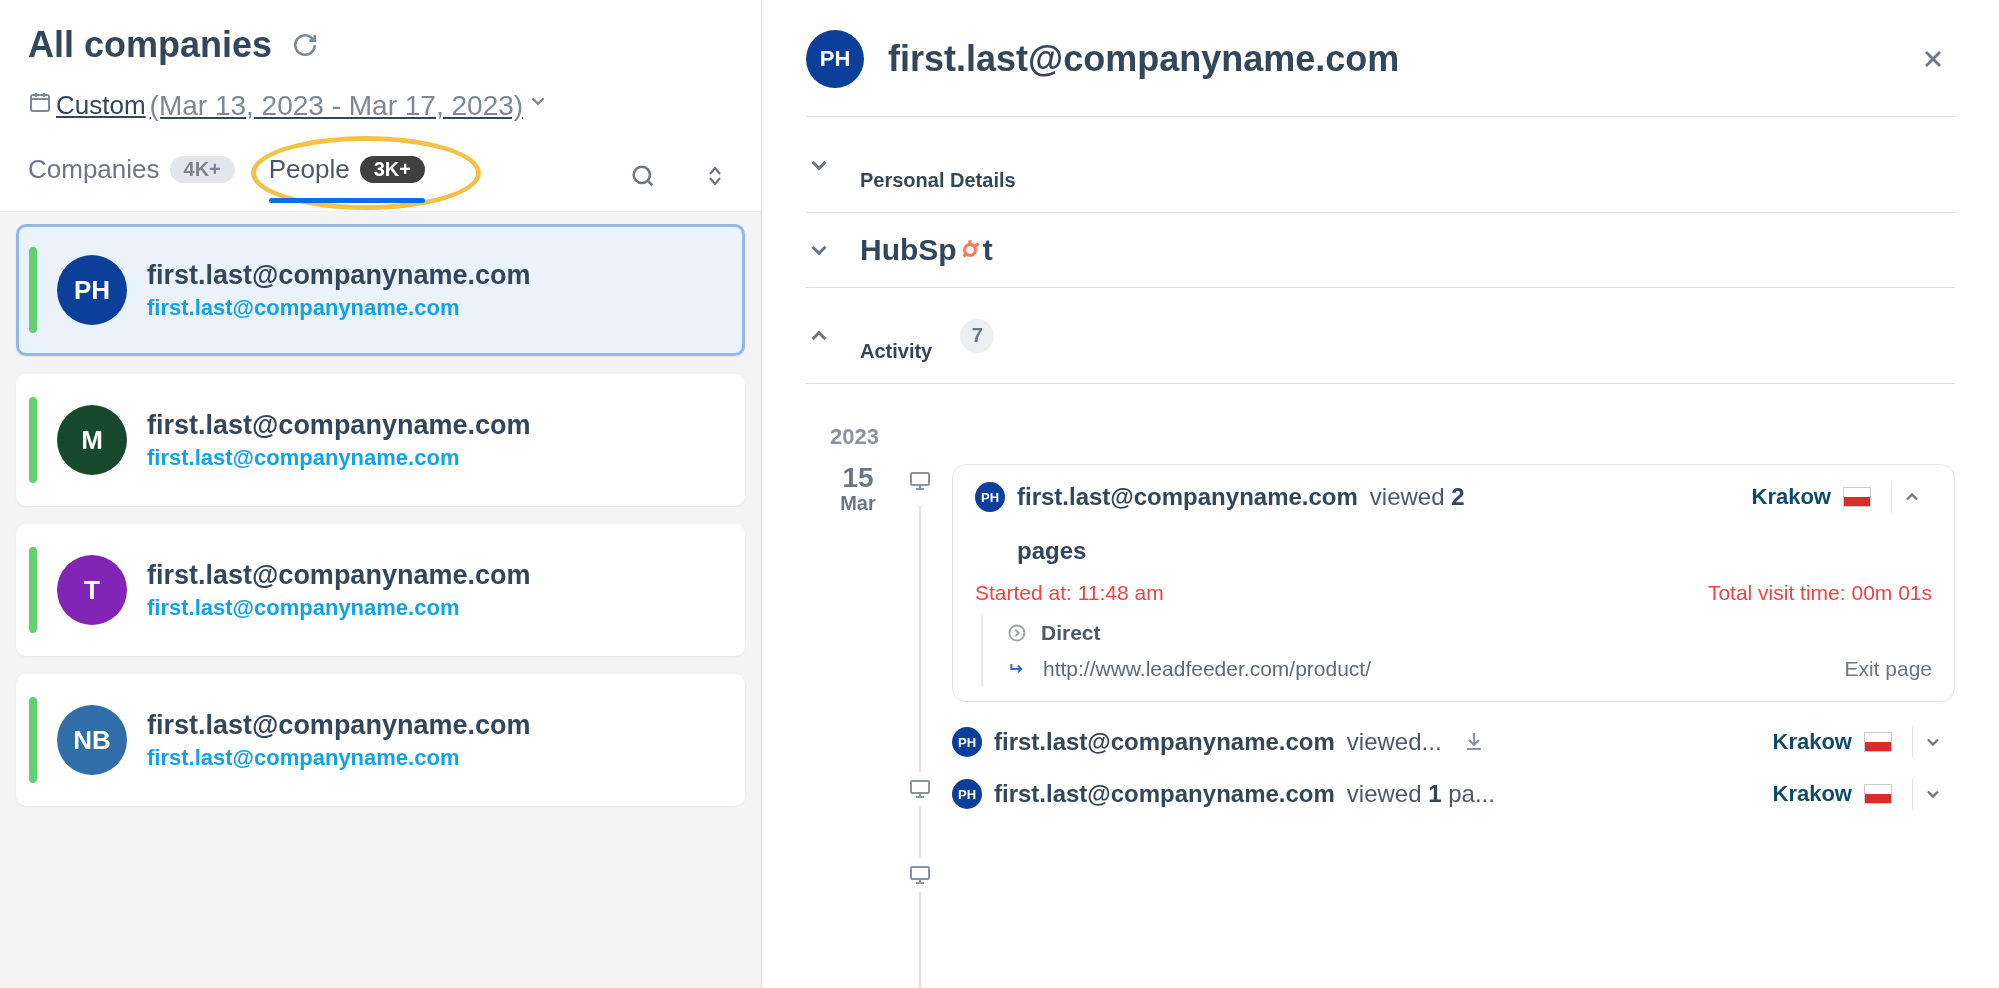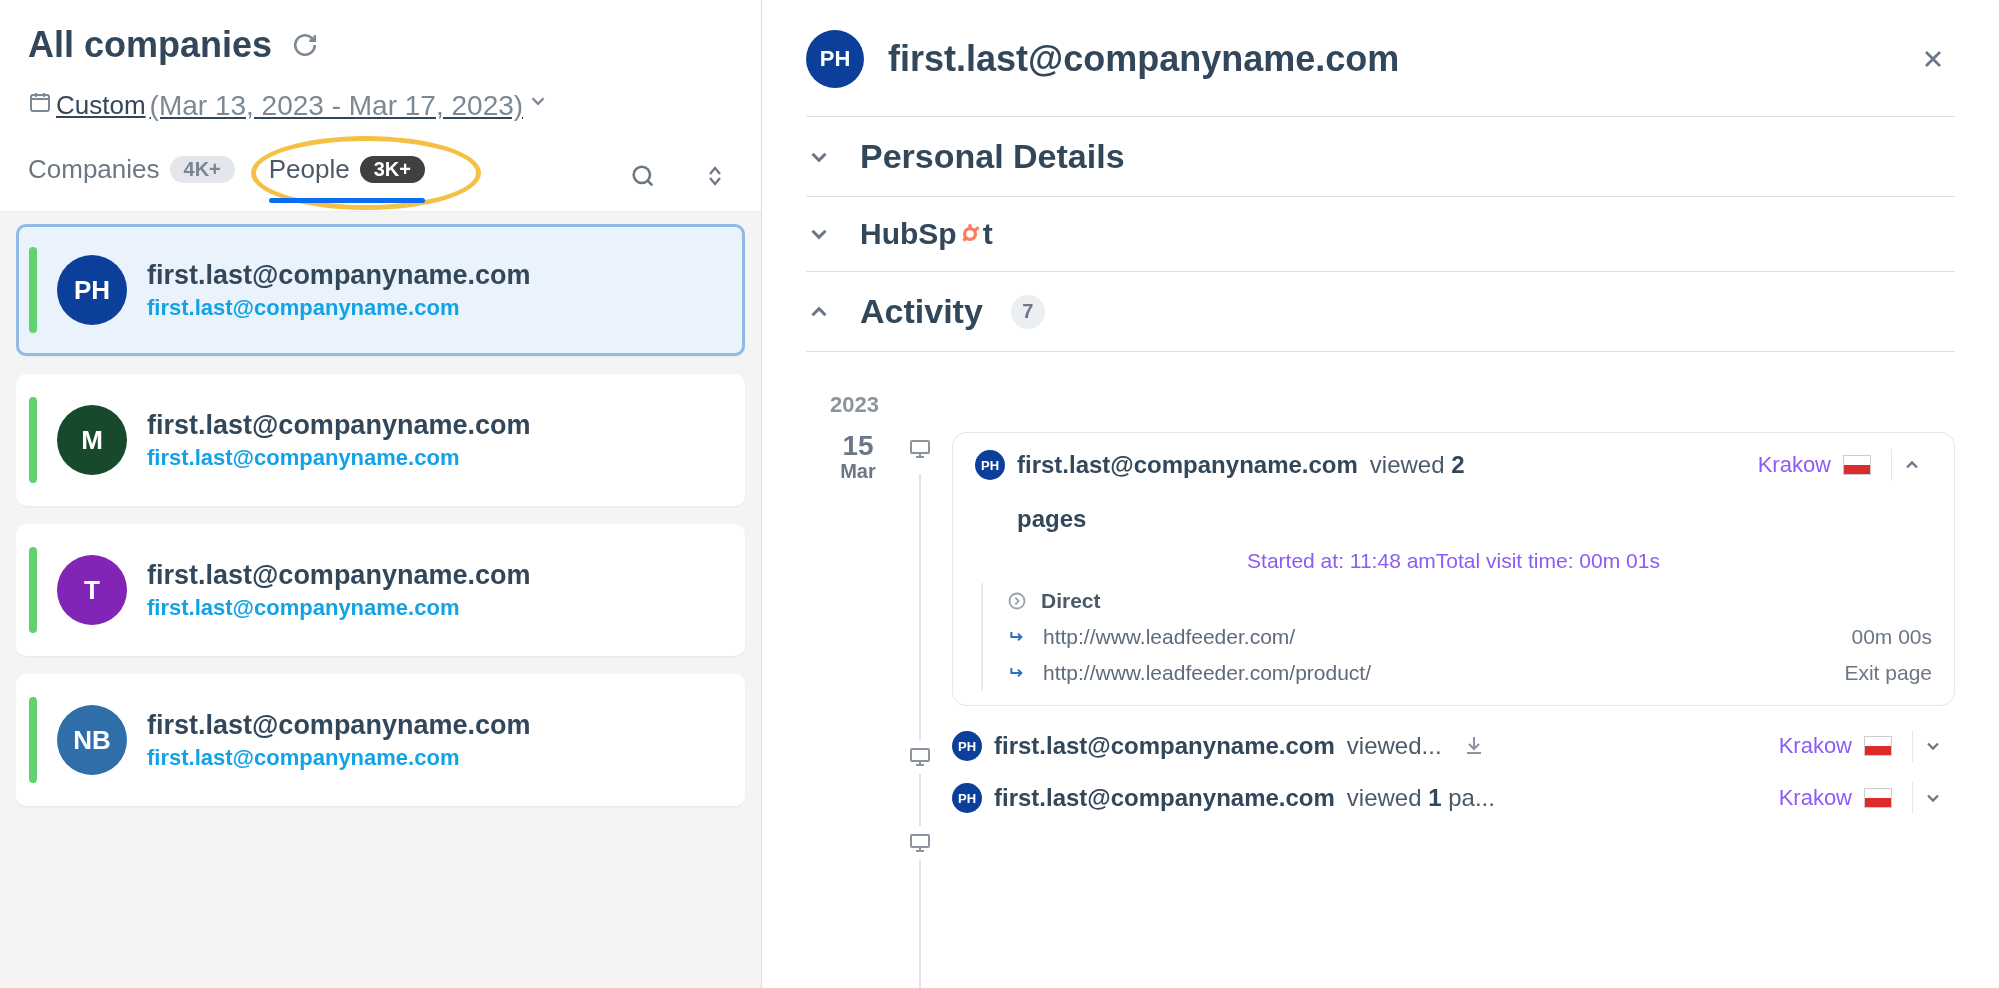--- a/index.html
+++ b/index.html
@@ -49,21 +49,21 @@
 .card-text { display:flex; flex-direction:column; gap:4px;}
 .card-title { font-size:27px; font-weight:700; color:#33475b;}
 .card-sub { font-size:22px; font-weight:600; color:#12a3e7;}
 
 .right-panel { flex:1; background:#fff; display:flex; flex-direction:column; padding: 30px 44px 0 44px;}
 .detail-header { display:flex; align-items:center; gap:24px; padding-bottom:28px;}
 .detail-title { font-size:36px; font-weight:800; color:#33475b;}
 .close-x { margin-left:auto; color:#6b7785; cursor:pointer; padding:8px;}
 
 .section-row { display:flex; align-items:center; gap:28px; padding:20px 0; border-top:1px solid #dcdfe3; cursor:pointer;}
-.section-title { font-size:34px; font-weight:700; color:#33475b;}
+.section-title { font-size:20px; font-weight:700; color:#33475b;margin-top:32px;}
 .sec-chev { color:#6b7785;}
 .count-badge { background:#eceff2; color:#6b7785; border-radius:50%; width:34px; height:34px; display:flex; align-items:center; justify-content:center; font-weight:700; font-size:20px;}
 .hubspot-logo { font-size:30px; font-weight:700; color:#33475b; display:flex; align-items:center;}
 
 .activity-area { border-top:1px solid #dcdfe3; padding-top:32px;}
 .year-label { color:#8a94a0; font-weight:700; font-size:22px; margin:8px 24px 14px 24px;}
 
 .timeline { display:flex; gap:14px; padding-left:22px;}
 .tl-date { width:60px; text-align:center; color:#6b7785;}
 .tl-day { font-size:28px; font-weight:800; line-height:1;}
@@ -72,25 +72,25 @@
 .tl-line { position:absolute; top:42px; bottom:-320px; width:2px; background:#e1e4e8; left:50%; transform:translateX(-50%); }
 .tl-ic { width:34px; height:34px; border-radius:6px; display:flex; align-items:center; justify-content:center; color:#8a94a0; background:#fff; z-index:1;}
 .tl-body { flex:1;}
 
 .event-card { border:1px solid #e3e6ea; border-radius:14px; background:#fff; padding:16px 22px 14px 22px; margin-bottom:14px;}
 .event-head { display:flex; align-items:center; gap:12px; flex-wrap:wrap;}
 .small-avatar { width:30px; height:30px; border-radius:50%; background:#0c3f99; color:#fff; font-size:13px; font-weight:800; display:flex; align-items:center; justify-content:center; flex-shrink:0;}
 .ev-user { font-weight:800; color:#33475b; font-size:24px;}
 .ev-tail { color:#4a5a6b; font-size:24px;}
 .ev-tail .bold { font-weight:800; color:#33475b;}
-.ev-right { margin-left:auto; display:flex; align-items:center; gap:12px; color:#8b5cf6; font-size:22px;}
+.ev-right { margin-left:auto; display:flex; align-items:center; gap:12px; color:#0c4a6e; font-size:22px;font-weight:bold;}
 .flag { width:28px; height:20px; display:inline-block; background:linear-gradient(#fff 50%, #dc2b2b 50%); border:1px solid #ccc;}
 .toggle-chev { padding:6px 10px; border-left:1px solid #e3e6ea; margin-left:8px; cursor:pointer;}
 
-.ev-meta { display:flex; justify-content:center; color:#8b5cf6; font-size:21px; margin:16px 0 10px;}
+.ev-meta { display:flex; justify-content:space-between; color:#ef4444; font-size:21px; margin:16px 0 10px;}
 .url-list { border-left:2px solid #e8eaee; margin-left:6px; padding-left:24px;}
 .url-row { display:flex; align-items:center; gap:14px; padding:6px 0; color:#6b7785; font-size:21px;}
 .url-row .url { color:#5e6b7a;}
 .url-row .dur { margin-left:auto; color:#6b7785;}
 .arrow-ic { color:#9aa3ad; display:inline-flex;}
 
 .event-row { display:flex; align-items:center; gap:12px; padding:10px 2px 10px 0;}
 .event-row .ev-right { font-size:22px;}
 .dl-ic { color:#8a94a0; padding:0 8px; display:inline-flex;}
 
@@ -324,29 +324,20 @@
                   </svg>
               </span>
               <span style="font-weight:700;color:#4a5a6b">Direct</span>
             </div>
             <div class="url-row">
               <span class="arrow-ic">
                 <svg width="22" height="20" viewBox="0 0 24 24" fill="none" stroke="#2c6fc7" stroke-width="2.4">
                     <path d="M4 6v6h12M12 8l4 4-4 4"></path>
                   </svg>
               </span>
-              <span class="url">http://www.leadfeeder.com/</span>
-              <span class="dur">00m 00s</span>
-            </div>
-            <div class="url-row">
-              <span class="arrow-ic">
-                <svg width="22" height="20" viewBox="0 0 24 24" fill="none" stroke="#2c6fc7" stroke-width="2.4">
-                    <path d="M4 6v6h12M12 8l4 4-4 4"></path>
-                  </svg>
-              </span>
               <span class="url">http://www.leadfeeder.com/product/</span>
               <span class="dur">Exit page</span>
             </div>
           </div>
         </div>
 
         <div class="event-row">
           <div class="small-avatar">
               <span>PH</span>
             </div>

